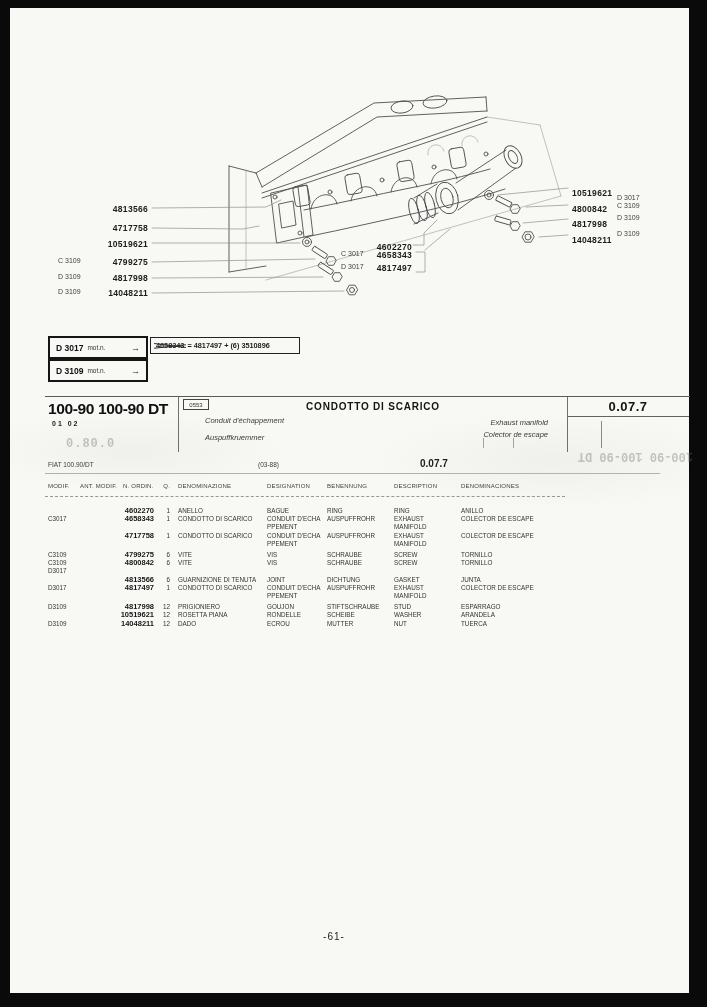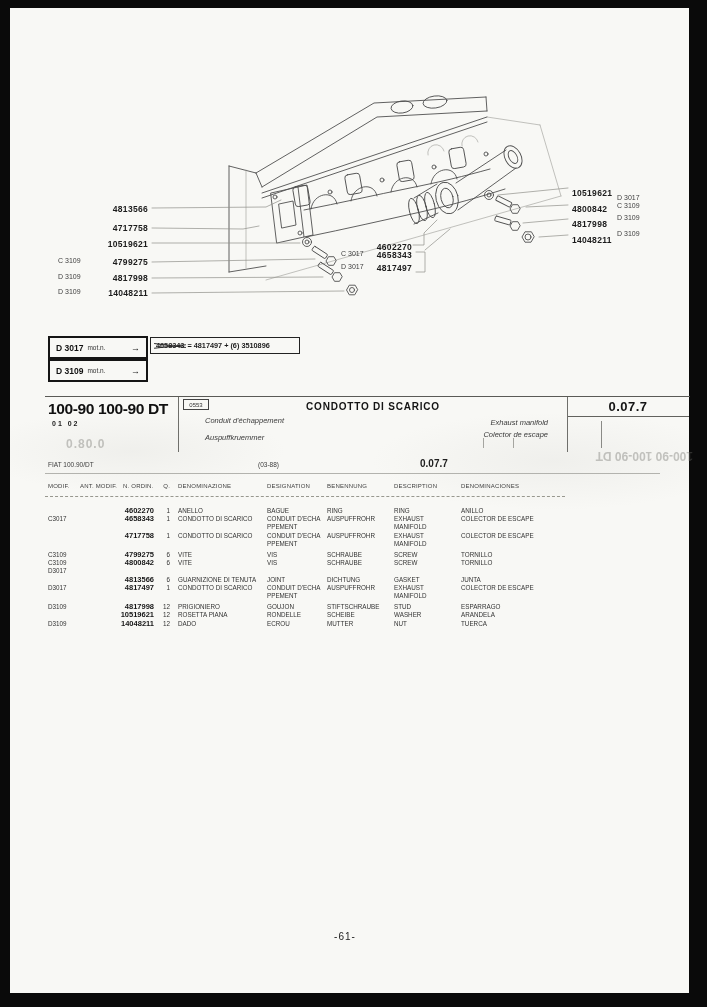--- a/index.html
+++ b/index.html
@@ -69,21 +69,21 @@
   .trow span { font-size:6.3px; color:#333; }
   .trow .n { font-size:7.5px; font-weight:700; color:#161616; text-align:right; }
   .trow .q { text-align:right; padding-right:8px; }
   .trow .fr { word-break:break-all; padding-right:4px; }
   .trow .it, .trow .de, .trow .en, .trow .es { padding-right:4px; }
   .trow .modif, .trow .ant, .trow .n, .trow .q { white-space:nowrap; }
   .sp3 { margin-top:3px; }
   .dashed { height:0; border-top:1px dashed #98988f; }
 
   
-  .ghost { color:rgba(110,110,104,.38); font-weight:800; filter:blur(.6px); white-space:nowrap; }
+  .ghost { color:rgba(110,110,104,.38); font-weight:800; filter:blur(.6px); white-space:nowrap;font-family:Liberation Mono, monospace; }
   .ghost.flip { transform:rotate(180deg); }
 
   .footer { font-size:10px; letter-spacing:1px; color:#222; text-align:center; }
 
   svg.art { position:absolute; left:0; top:0; }
   svg.art path, svg.art rect, svg.art ellipse, svg.art circle, svg.art polygon {
     fill:none; stroke:#4f4f4f; stroke-width:.9; stroke-linejoin:round; stroke-linecap:round;
   }
   svg.art .leader { stroke:#8f8f8a; stroke-width:.7; }
   svg.art .faint { stroke:#9a9a95; stroke-width:.6; }
@@ -416,14 +416,14 @@
       <span class="n">14048211</span>
         <span class="q">12</span>
       <span class="it">DADO</span>
         <span class="fr">ECROU</span>
       <span class="de">MUTTER</span>
         <span class="en">NUT</span>
       <span class="es">TUERCA</span>
     </div>
   </div>
 
-  <div class="abs footer" style="left:300px; top:931px; width:90px;">-61-</div>
+  <div class="abs footer" style="left:289px; top:931px; width:90px;">-61-</div>
 </div>
 
 </body></html>

